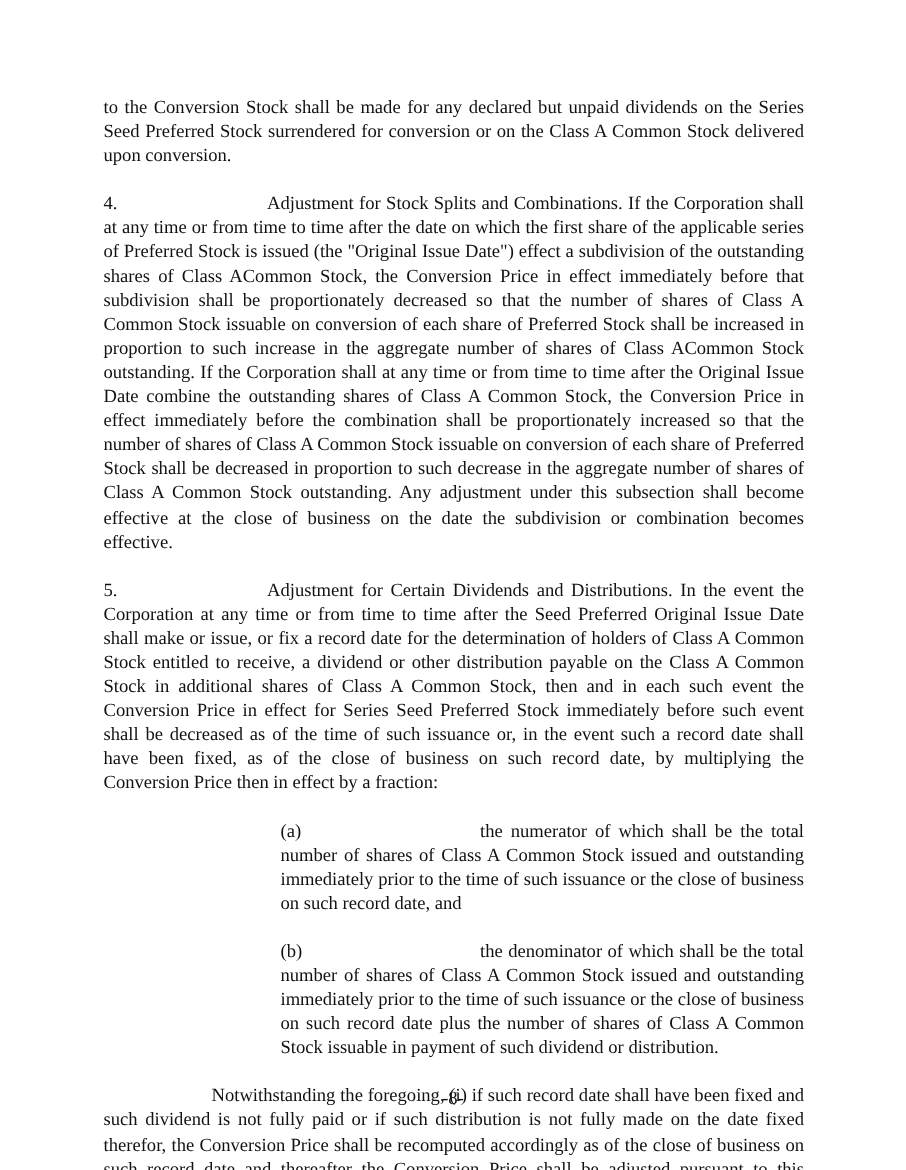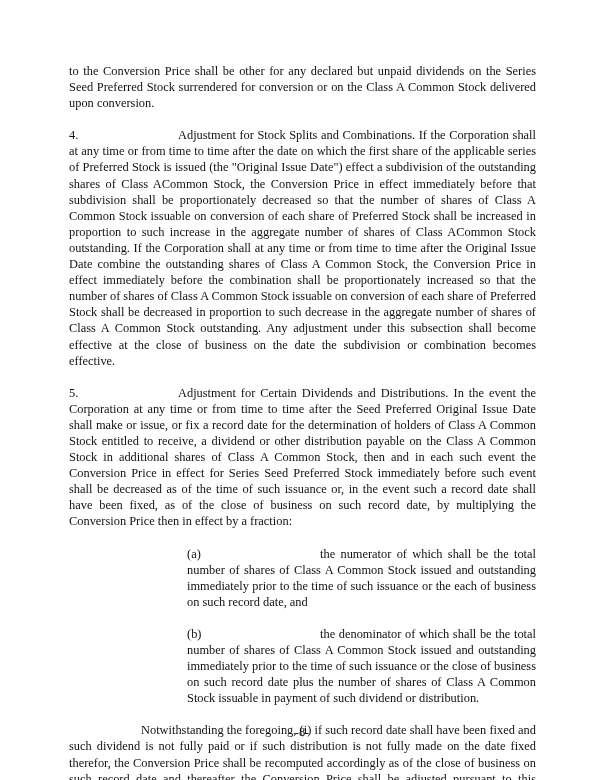--- a/index.html
+++ b/index.html
@@ -52,27 +52,27 @@
       text-align: center;
       font-size: 12.4px;
       font-family: "Liberation Serif", "DejaVu Serif", serif;
     }
   </style>
 </head>
 <body>
 
 <div class="page">
 
-  <p class="para">to the Conversion Price shall be other for any declared but unpaid dividends on the Series Seed Preferred Stock surrendered for conversion or on the Class A Common Stock delivered upon conversion.</p>
+  <p class="para">to the Conversion Stock shall be made for any declared but unpaid dividends on the Series Seed Preferred Stock surrendered for conversion or on the Class A Common Stock delivered upon conversion.</p>
 
   <p class="para"><span class="num">4.</span><span class="u">Adjustment for Stock Splits and Combinations.</span><span> If the Corporation shall at any time or from time to time after the date on which the first share of the applicable series of Preferred Stock is issued (the </span><span class="u">"Original Issue Date")</span><span> effect a subdivision of the outstanding shares of Class ACommon Stock, the Conversion Price in effect immediately before that subdivision shall be proportionately decreased so that the number of shares of Class A Common Stock issuable on conversion of each share of Preferred Stock shall be increased in proportion to such increase in the aggregate number of shares of Class ACommon Stock outstanding. If the Corporation shall at any time or from time to time after the Original Issue Date combine the outstanding shares of Class A Common Stock, the Conversion Price in effect immediately before the combination shall be proportionately increased so that the number of shares of Class A Common Stock issuable on conversion of each share of Preferred Stock shall be decreased in proportion to such decrease in the aggregate number of shares of Class A Common Stock outstanding. Any adjustment under this subsection shall become effective at the close of business on the date the subdivision or combination becomes effective.</span></p>
 
   <p class="para"><span class="num">5.</span><span class="u">Adjustment for Certain Dividends and Distributions.</span><span>  In the event the Corporation at any time or from time to time after the Seed Preferred Original Issue Date shall make or issue, or fix a record date for the determination of holders of Class A Common Stock entitled to receive, a dividend or other distribution payable on the Class A Common Stock in additional shares of Class A Common Stock, then and in each such event the Conversion Price in effect for Series Seed Preferred Stock immediately before such event shall be decreased as of the time of such issuance or, in the event such a record date shall have been fixed, as of the close of business on such record date, by multiplying the Conversion Price then in effect by a fraction:</span></p>
 
-  <p class="sub"><span class="label">(a)</span><span>the numerator of which shall be the total number of shares of Class A Common Stock issued and outstanding immediately prior to the time of such issuance or the each of business on such record date, and</span></p>
+  <p class="sub"><span class="label">(a)</span><span>the numerator of which shall be the total number of shares of Class A Common Stock issued and outstanding immediately prior to the time of such issuance or the close of business on such record date, and</span></p>
 
   <p class="sub"><span class="label">(b)</span><span>the denominator of which shall be the total number of shares of Class A Common Stock issued and outstanding immediately prior to the time of such issuance or the close of business on such record date plus the number of shares of Class A Common Stock issuable in payment of such dividend or distribution.</span></p>
 
   <p class="indent-first">Notwithstanding the foregoing, (i) if such record date shall have been fixed and such dividend is not fully paid or if such distribution is not fully made on the date fixed therefor, the Conversion Price shall be recomputed accordingly as of the close of business on such record date and thereafter the Conversion Price shall be adjusted pursuant to this subsection as of the time of actual payment of such dividends or distributions; and (ii) that no such adjustment shall be made with respect to Series Seed Preferred Stock if the holders of Series Seed Preferred Stock simultaneously receive a dividend or other distribution of shares of Class A Common Stock in a number equal to the number of shares of Class A Common Stock as they would have received if</p>
 
 </div>
 
 <div class="page-number">-8-</div>
 
 </body></html>

